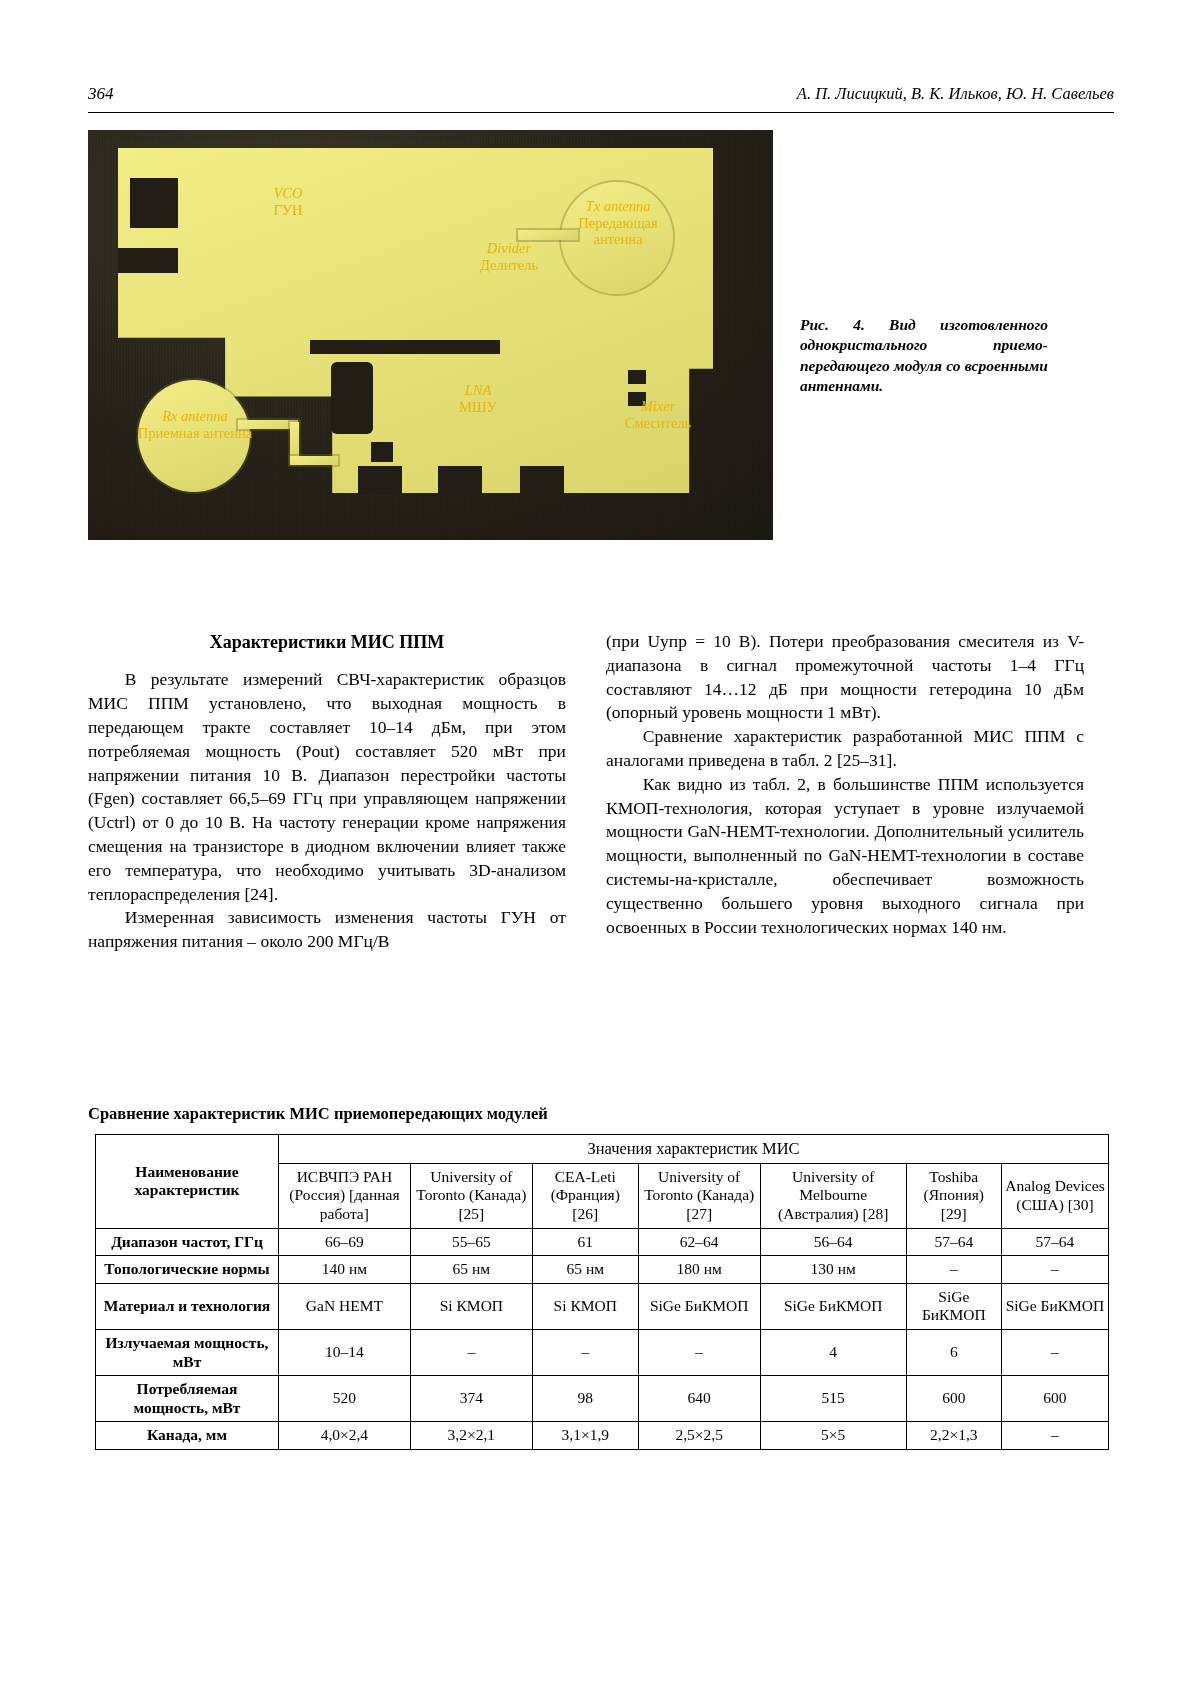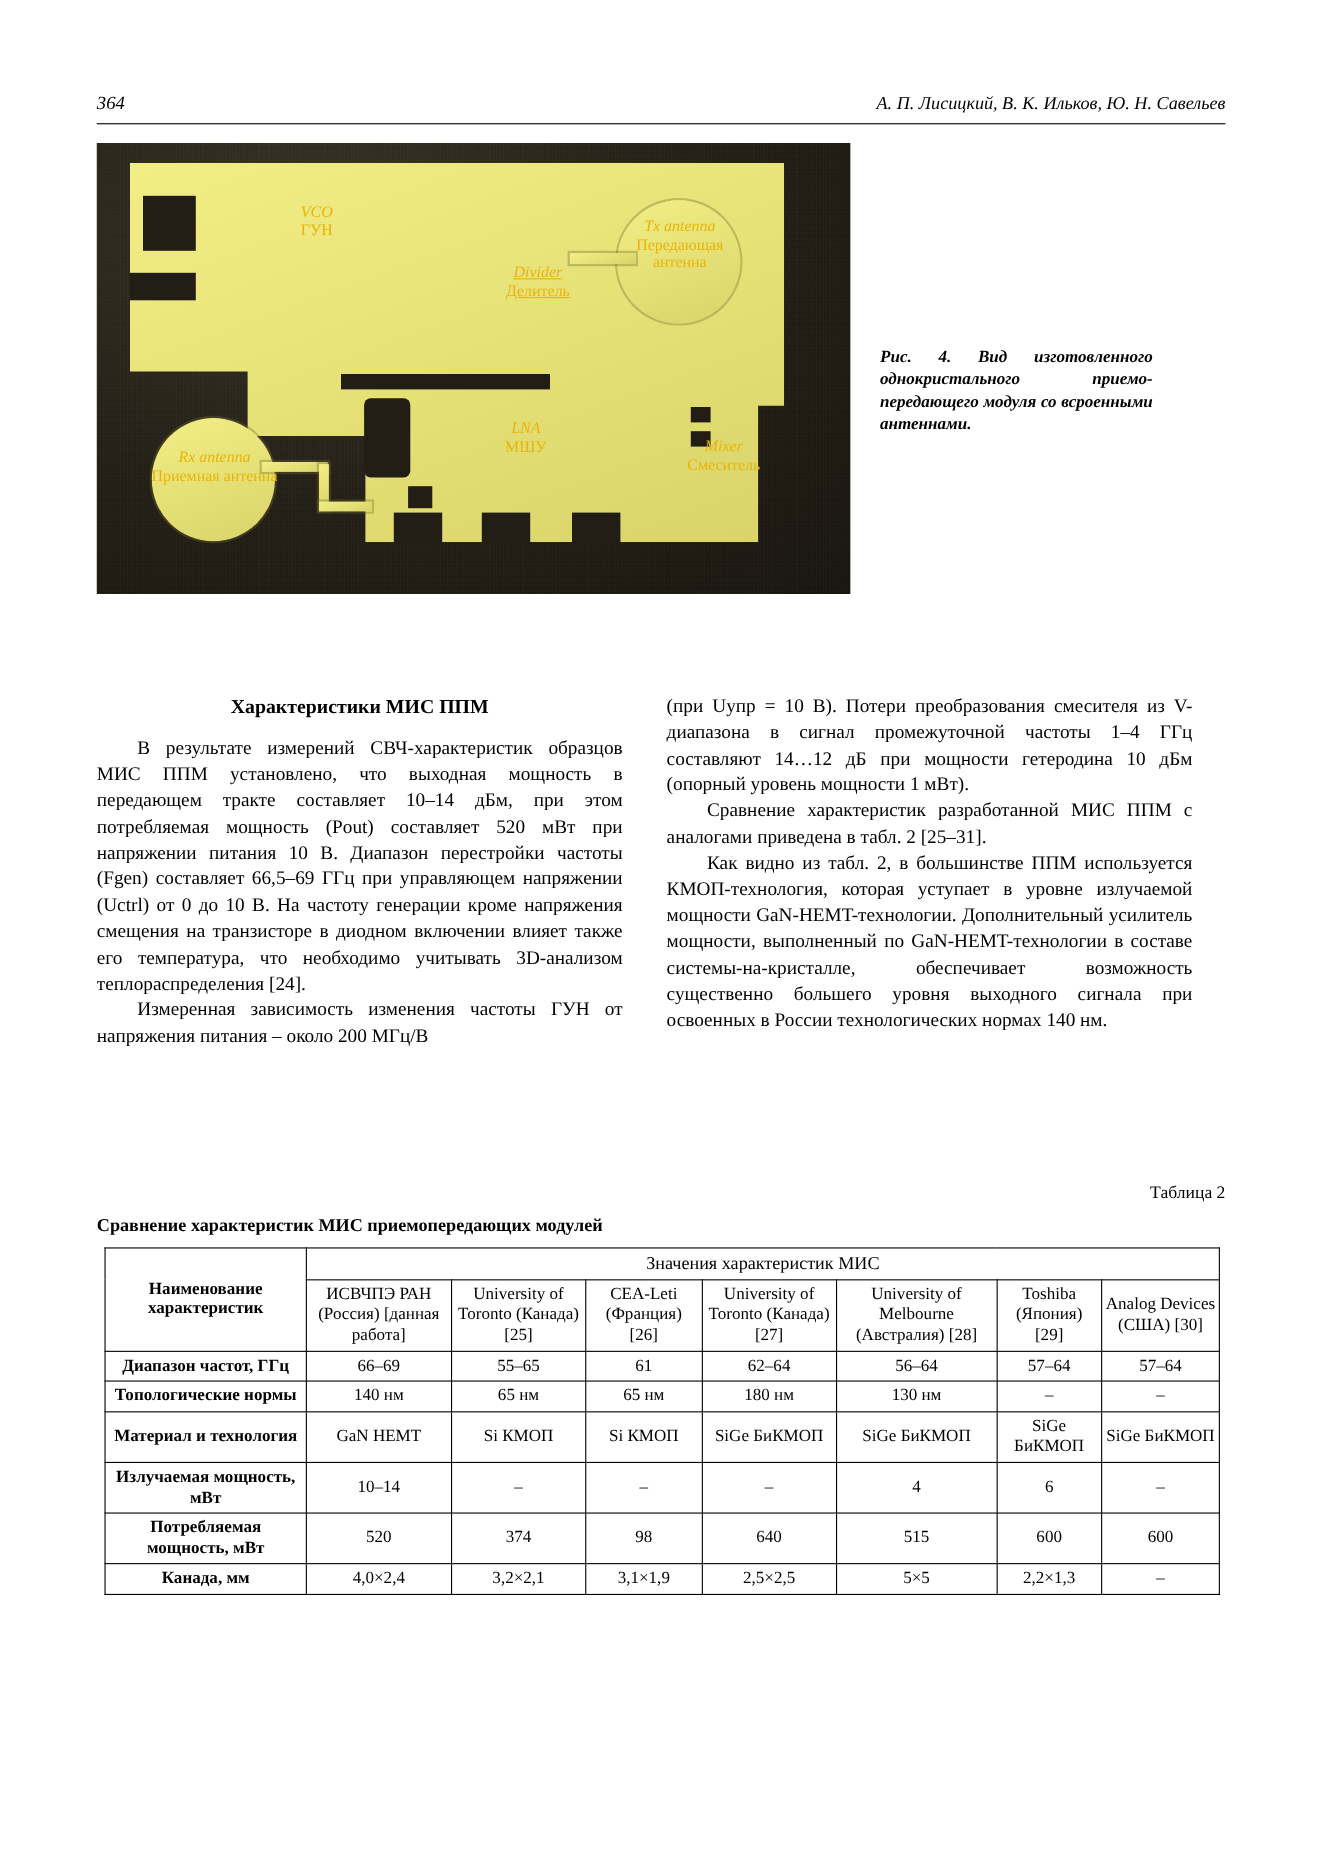--- a/index.html
+++ b/index.html
@@ -213,21 +213,21 @@
 
     <div class="gold round" style="left:50px; top:250px; width:112px; height:112px;"></div>
     <div class="gold" style="left:150px; top:290px; width:60px; height:9px;"></div>
     <div class="gold" style="left:202px; top:292px; width:9px; height:42px;"></div>
     <div class="gold" style="left:202px; top:326px; width:48px; height:9px;"></div>
 
     <div class="fig-label" style="left:140px; top:55px; width:120px;">
       <span class="en">VCO</span>
       <span class="ru">ГУН</span>
     </div>
-    <div class="fig-label" style="left:336px; top:110px; width:130px;text-decoration:underline;">
+    <div class="fig-label" style="left:356px; top:110px; width:130px;">
       <span class="en">Divider</span>
       <span class="ru">Делитель</span>
     </div>
     <div class="fig-label" style="left:470px; top:68px; width:120px; white-space:normal;">
       <span class="en">Tx antenna</span>
       <span class="ru" style="white-space:normal;">Передающая антенна</span>
     </div>
     <div class="fig-label" style="left:48px; top:278px; width:118px; white-space:normal;">
       <span class="en">Rx antenna</span>
       <span class="ru" style="white-space:normal;">Приемная антенна</span>
@@ -249,21 +249,20 @@
     <p class="para">В результате измерений СВЧ-характеристик образцов МИС ППМ установлено, что выходная мощность в передающем тракте составляет 10–14 дБм, при этом потребляемая мощность (Pout) составляет 520 мВт при напряжении питания 10 В. Диапазон перестройки частоты (Fgen) составляет 66,5–69 ГГц при управляющем напряжении (Uctrl) от 0 до 10 В. На частоту генерации кроме напряжения смещения на транзисторе в диодном включении влияет также его температура, что необходимо учитывать 3D-анализом теплораспределения [24].</p>
     <p class="para">Измеренная зависимость изменения частоты ГУН от напряжения питания – около 200 МГц/В</p>
   </div>
 
   <div class="col-right">
     <p class="para" style="text-indent:0;">(при Uупр = 10 В). Потери преобразования смесителя из V-диапазона в сигнал промежуточной частоты 1–4 ГГц составляют 14…12 дБ при мощности гетеродина 10 дБм (опорный уровень мощности 1 мВт).</p>
     <p class="para">Сравнение характеристик разработанной МИС ППМ с аналогами приведена в табл. 2 [25–31].</p>
     <p class="para">Как видно из табл. 2, в большинстве ППМ используется КМОП-технология, которая уступает в уровне излучаемой мощности GaN-HEMT-технологии. Дополнительный усилитель мощности, выполненный по GaN-HEMT-технологии в составе системы-на-кристалле, обеспечивает возможность существенно большего уровня выходного сигнала при освоенных в России технологических нормах 140 нм.</p>
   </div>
 
-  <div class="table-num">Таблица 2</div>
   <div class="table-title">Сравнение характеристик МИС приемопередающих модулей</div>
 
   <table class="cmp">
     <tbody>
       <tr>
         <th class="rowhead" rowspan="2">Наименование характеристик</th>
         <th class="group-head" colspan="7">Значения характеристик МИС</th>
       </tr>
       <tr>
         <td class="src-cell">ИСВЧПЭ РАН (Россия) [данная работа]</td>

